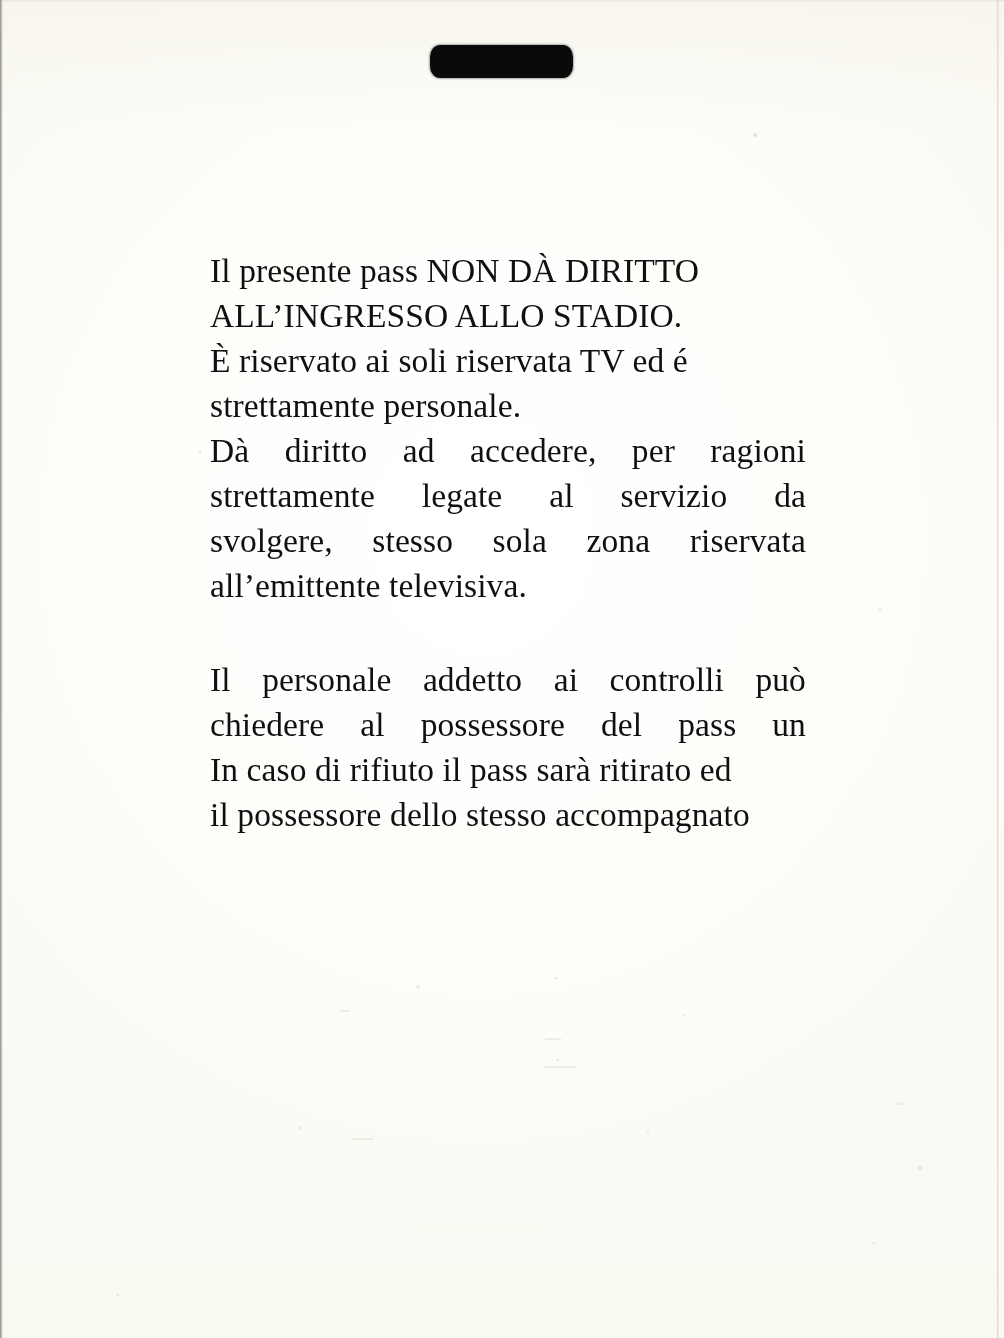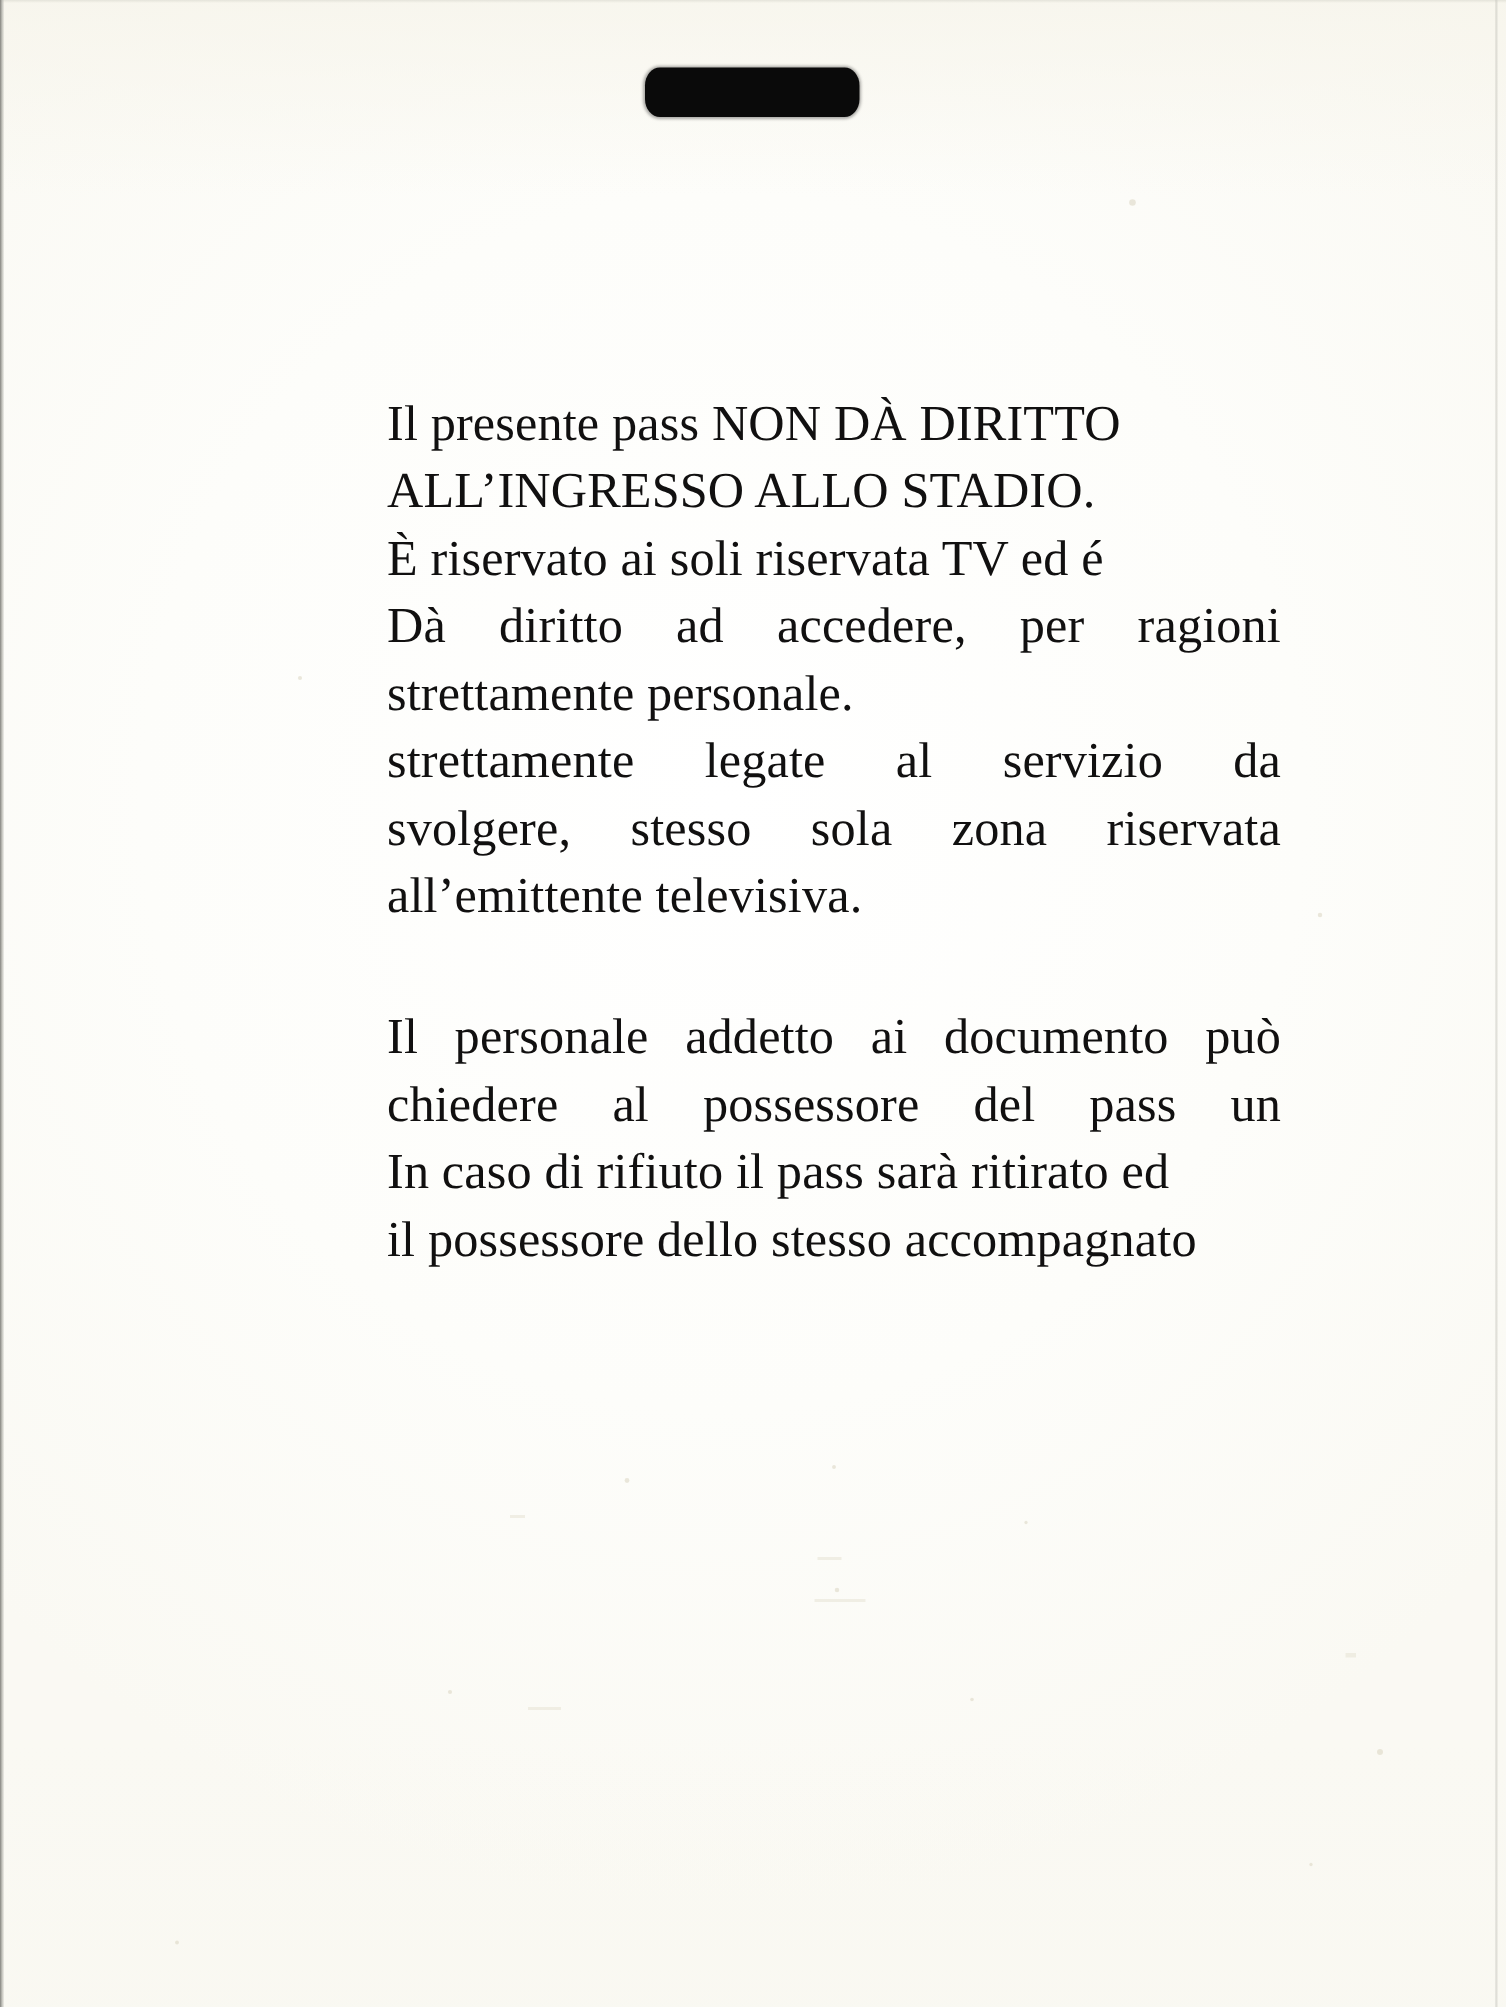--- a/index.html
+++ b/index.html
@@ -80,23 +80,22 @@
     height: 33px;
     background: #0a0a0a;
     border-radius: 10px / 12px;
     box-shadow: 0 0 2px 1px rgba(20,20,20,.35);
   }
 
   
   .text-body {
     position: absolute;
     left: 210px;
-    top: 260px;
+    top: 248px;
     width: 596px;
-    margin-left: 48px;
   }
 
   .para {
     margin: 0;
     color: #111010;
     font-size: 33.5px;
     line-height: 45px;
     letter-spacing: .1px;
   }
 
@@ -155,29 +154,29 @@
   <div class="edge-right"></div>
 
   <div class="redaction-bar"></div>
 
   <div class="text-body">
 
     <p class="para">
       <span class="line">Il presente pass NON DÀ DIRITTO</span>
       <span class="line">ALL’INGRESSO ALLO STADIO.</span>
       <span class="line">È riservato ai soli riservata TV ed é</span>
+      <span class="line">strettamente personale.</span>
       <span class="line justify">
           <span>Dà</span>
           <span>diritto</span>
           <span>ad</span>
           <span>accedere,</span>
           <span>per</span>
           <span>ragioni</span>
         </span>
-      <span class="line">strettamente personale.</span>
       <span class="line justify">
           <span>strettamente</span>
           <span>legate</span>
           <span>al</span>
           <span>servizio</span>
           <span>da</span>
         </span>
       <span class="line justify">
           <span>svolgere,</span>
           <span>stesso</span>
@@ -189,21 +188,21 @@
     </p>
 
     <div class="para-gap"></div>
 
     <p class="para">
       <span class="line justify">
           <span>Il</span>
           <span>personale</span>
           <span>addetto</span>
           <span>ai</span>
-          <span>documento</span>
+          <span>controlli</span>
           <span>può</span>
         </span>
       <span class="line justify">
           <span>chiedere</span>
           <span>al</span>
           <span>possessore</span>
           <span>del</span>
           <span>pass</span>
           <span>un</span>
         </span>

